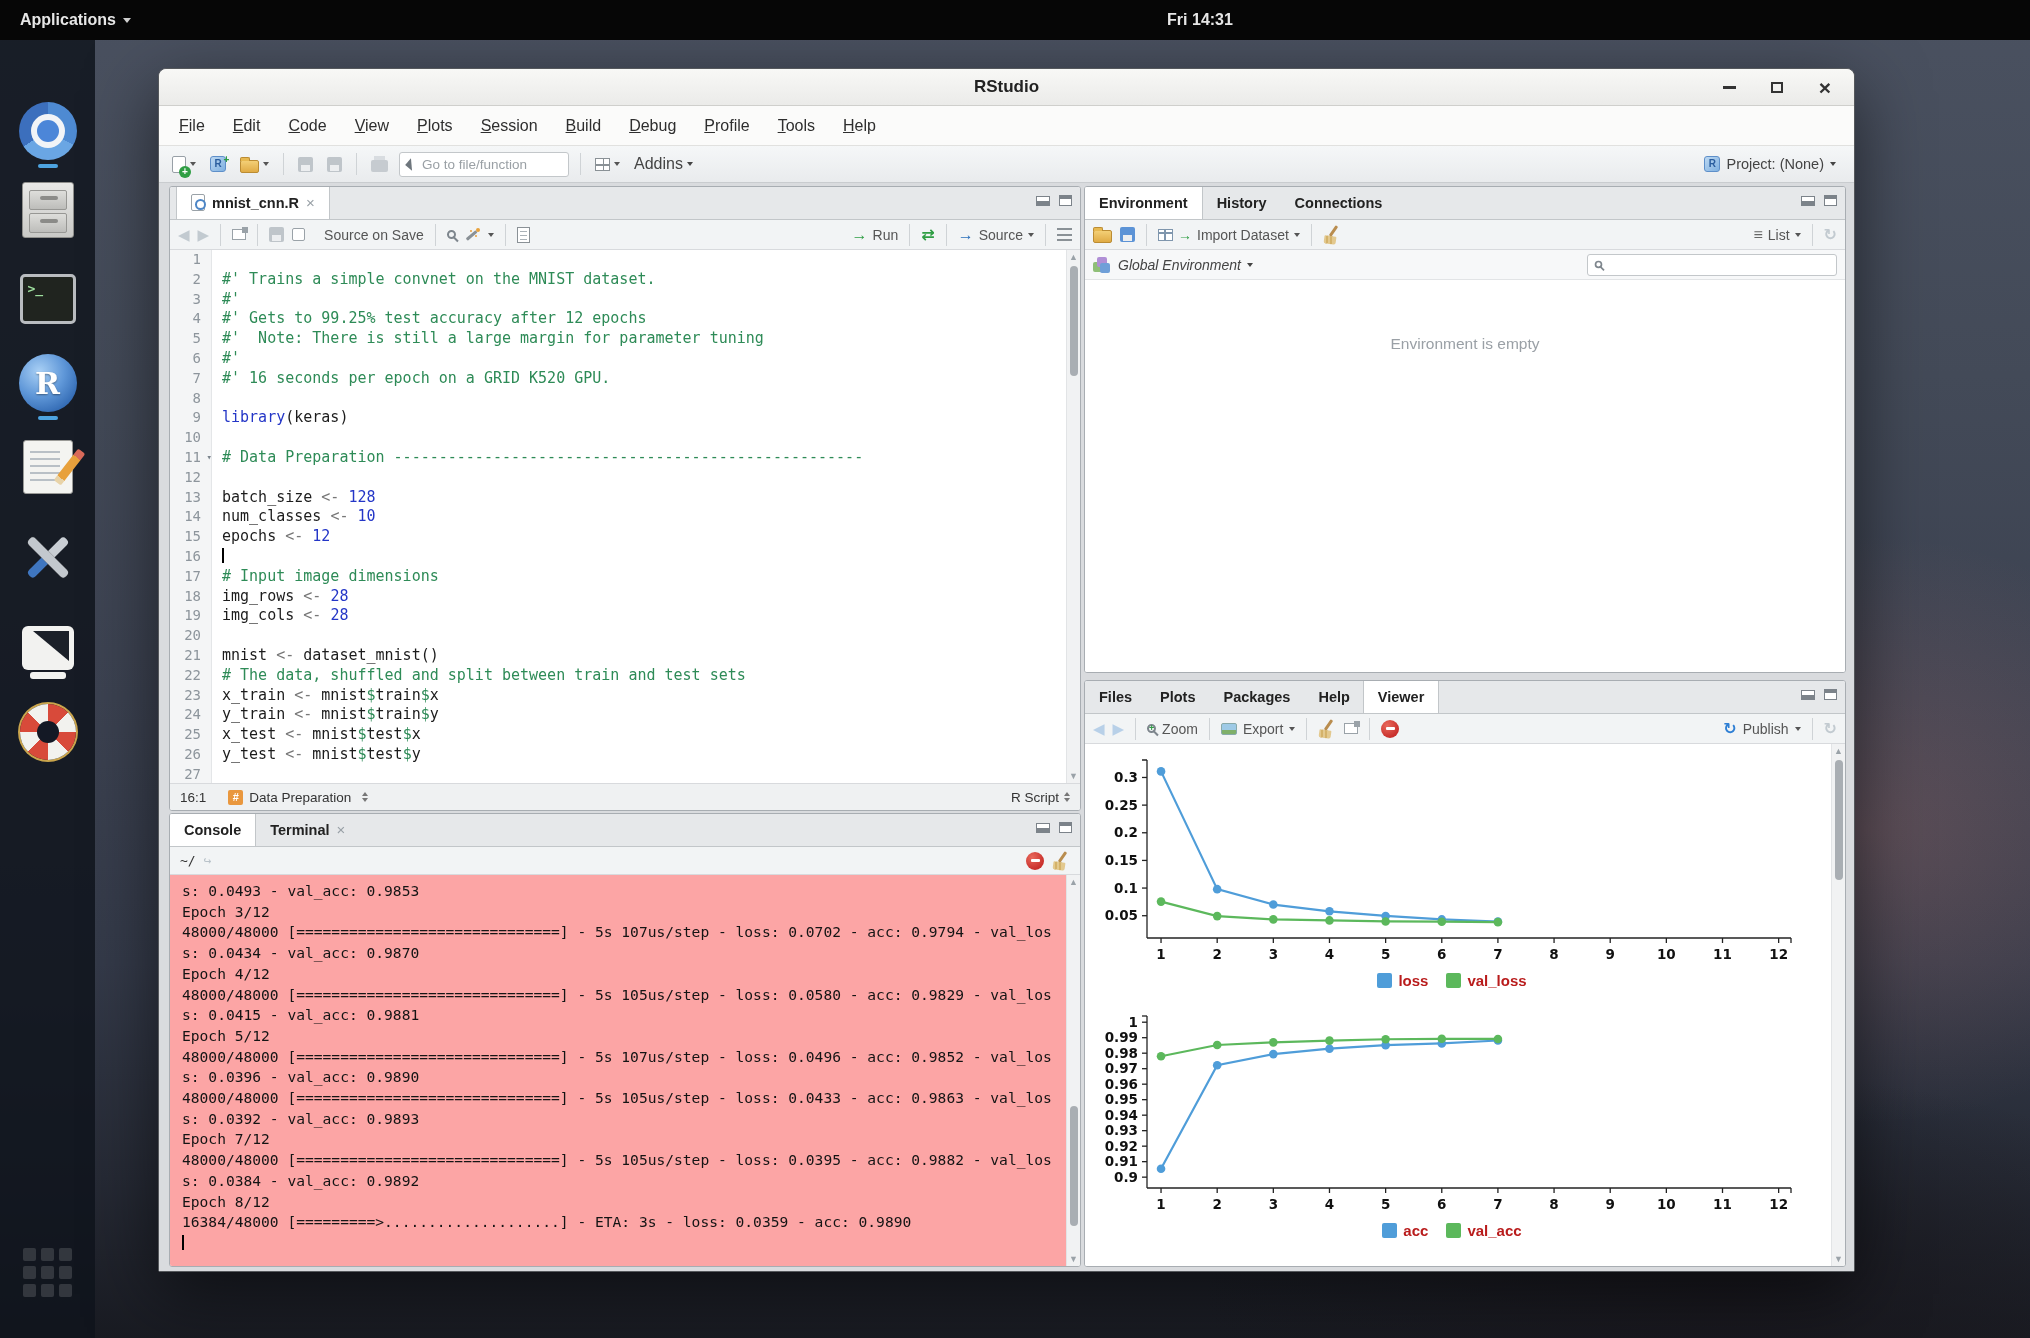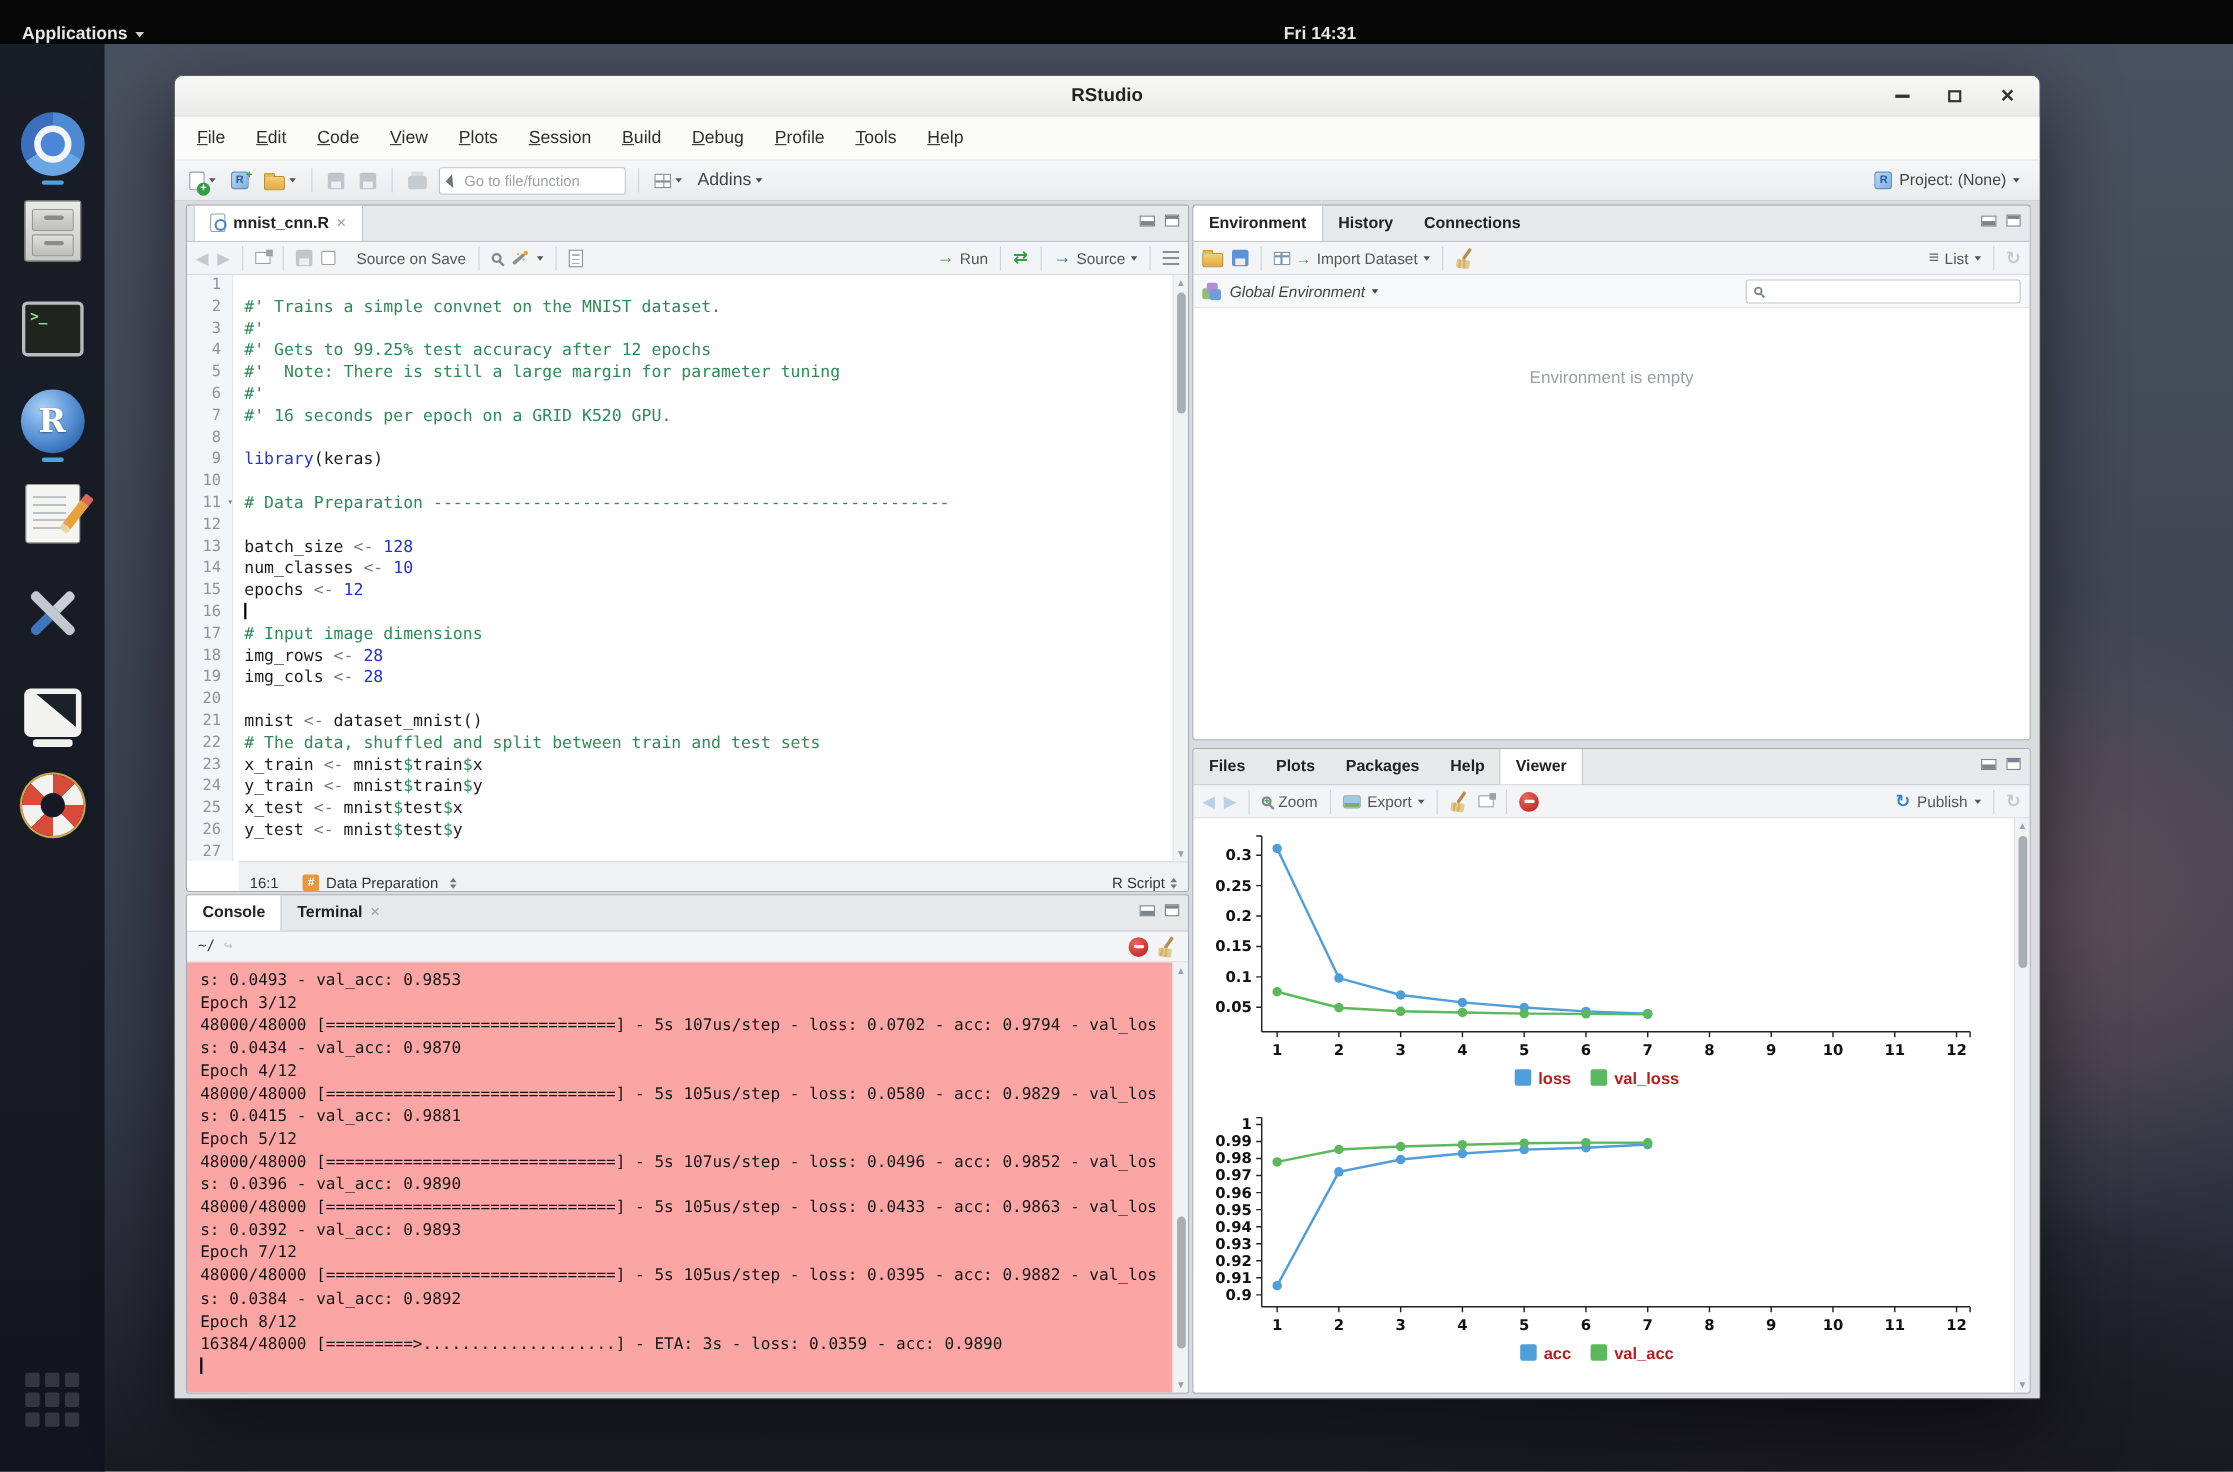--- a/index.html
+++ b/index.html
@@ -5,21 +5,21 @@
   *{margin:0;padding:0;box-sizing:border-box;}
   html,body{width:2030px;height:1338px;overflow:hidden;}
   body{font-family:"Liberation Sans","DejaVu Sans",sans-serif;position:relative;}
 
   
   .screen{position:absolute;inset:0;width:2030px;height:1338px;
     background:
       radial-gradient(520px 420px at 92% 62%, rgba(190,120,115,.28), rgba(190,120,115,0) 70%),
       radial-gradient(700px 300px at 85% 97%, rgba(25,24,30,.9), rgba(25,24,30,0) 75%),
       linear-gradient(180deg,#4a5160 0%,#434a58 28%,#3c4251 52%,#343a49 72%,#262a35 88%,#191b22 100%);}
-  .topbar{position:absolute;left:0;top:0;width:2030px;height:40px;background:#060606;color:#e6e6e6;display:flex;align-items:flex-end;z-index:50;}
+  .topbar{position:absolute;left:0;top:0;width:2030px;height:40px;background:#060606;color:#e6e6e6;display:flex;align-items:center;z-index:50;}
   .appsmenu{margin-left:20px;font-weight:700;font-size:16px;display:flex;align-items:center;gap:7px;}
   .clock{position:absolute;left:1125px;width:150px;text-align:center;font-weight:700;font-size:16px;}
   .caret{display:inline-block;width:0;height:0;border-left:4px solid transparent;border-right:4px solid transparent;border-top:5px solid currentColor;}
   .caret.sm{border-left-width:3.5px;border-right-width:3.5px;border-top-width:4px;}
 
   
   .dock{position:absolute;left:0;top:40px;width:95px;height:1298px;background:rgba(16,20,29,.84);z-index:40;}
   .dock-item{position:absolute;left:0;width:95px;display:flex;justify-content:center;}
   .dock-run{position:absolute;left:38px;width:20px;height:4px;border-radius:2px;background:#4da3e0;}
   .ic{position:relative;}
@@ -136,21 +136,21 @@
   .gutter{position:absolute;left:0;top:0;width:42px;bottom:0;background:#f4f5f6;border-right:1px solid #e4e6e8;}
   .ln{height:19.8px;line-height:19.8px;text-align:right;padding-right:10px;color:#8d959c;font:14px/19.8px "DejaVu Sans Mono",monospace;position:relative;}
   .ln .fold{position:absolute;right:-1px;top:0;color:#7a848c;font-size:9px;}
   .codecol{position:absolute;left:42px;right:0;top:0;bottom:0;}
   .cline{height:19.8px;line-height:19.8px;white-space:pre;padding-left:10px;font:15px/19.8px "DejaVu Sans Mono",monospace;color:#1c1c1c;}
   .tok-c{color:#2e8b57;} .tok-k{color:#2436c7;} .tok-n{color:#2436c7;} .tok-o{color:#777;} .tok-d{color:#2e8b57;}
   .cursor{display:inline-block;width:2px;height:15px;background:#000;vertical-align:-2px;}
   .vsb{position:absolute;right:0;top:63px;bottom:27px;width:14px;background:#f1f2f3;border-left:1px solid #e2e4e6;}
   .vsb .arr{position:absolute;left:0;right:0;text-align:center;color:#9aa2a8;font-size:9px;}
   .vsb .thumb{position:absolute;left:2.5px;width:8px;background:#a9aeb3;border-radius:5px;}
-  .statusbar{position:absolute;left:0;right:0;bottom:0;height:27px;background:#eff1f2;border-top:1px solid #d8dadd;display:flex;align-items:flex-end;padding:0 10px;font-size:13.5px;color:#333;gap:8px;margin-left:47px;}
+  .statusbar{position:absolute;left:0;right:0;bottom:0;height:27px;background:#eff1f2;border-top:1px solid #d8dadd;display:flex;align-items:center;padding:0 10px;font-size:13.5px;color:#333;gap:8px;}
 
   
   .conout{position:absolute;left:0;right:14px;top:61px;bottom:0;background:#fca5a5;padding:6px 0 0 12px;}
   .conline{white-space:pre;font:14.6px/20.7px "DejaVu Sans Mono",monospace;color:#141414;}
   .pathrow{position:absolute;left:0;right:0;top:33px;height:28px;background:#f2f4f5;border-bottom:1px solid #d8dadd;display:flex;align-items:center;padding:0 10px;gap:8px;font:13px "DejaVu Sans Mono",monospace;color:#333;}
 
   
   .envbody{position:absolute;left:0;right:0;top:93px;bottom:0;background:#fff;}
   .emptymsg{position:absolute;left:0;right:0;top:55px;text-align:center;color:#9aa0a6;font-size:15.5px;}
   .scoperow{position:absolute;left:0;right:0;top:63px;height:30px;background:#f7f8f9;border-bottom:1px solid #e2e4e6;display:flex;align-items:center;gap:8px;padding:0 8px;font-size:14px;color:#444;}

